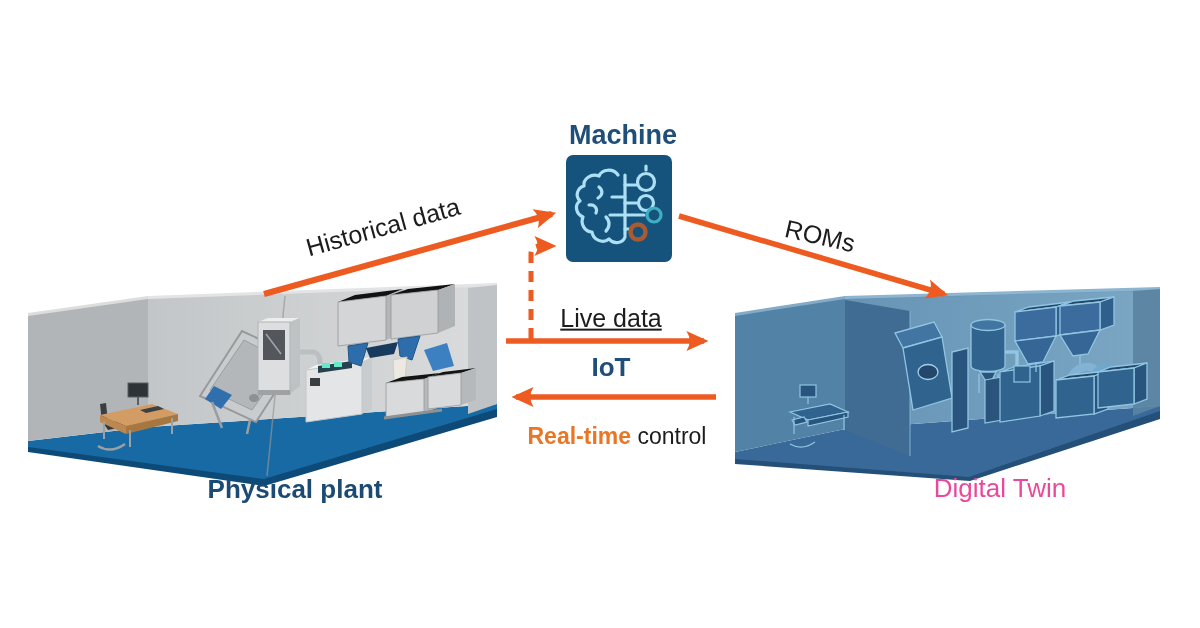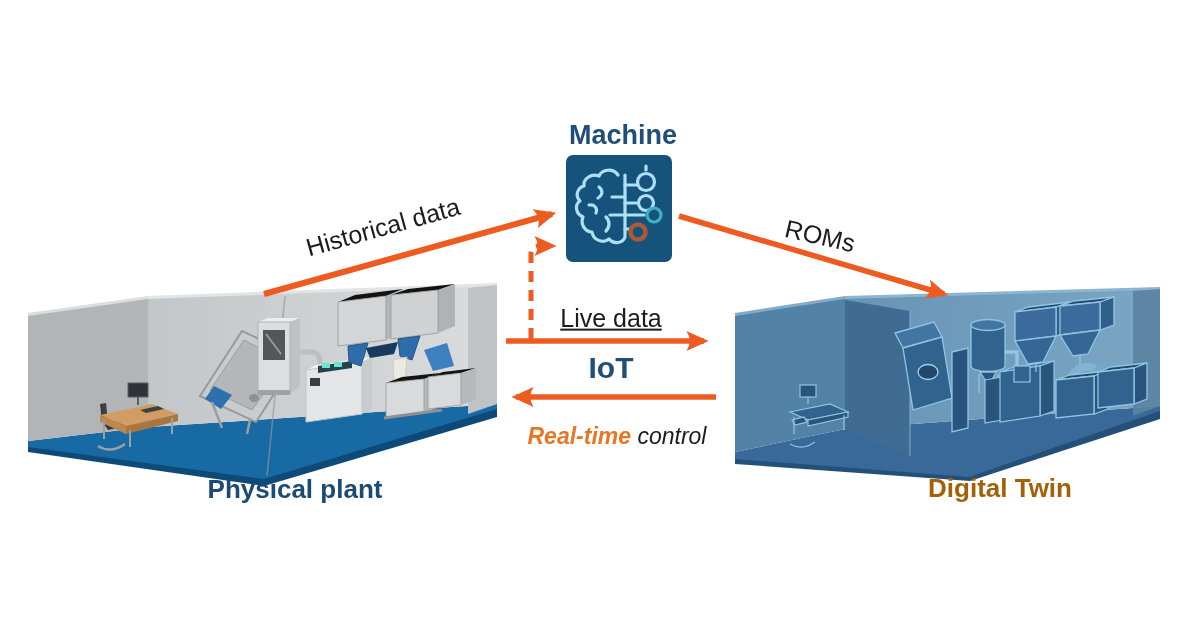--- a/index.html
+++ b/index.html
@@ -6,25 +6,25 @@
   .canvas{
     position:relative;width:1200px;height:568px;background:#ffffff;
     font-family:"Liberation Sans",sans-serif;overflow:hidden;
   }
   .scene{position:absolute;inset:0;}
   .lbl{position:absolute;transform:translate(-50%,-50%);white-space:nowrap;line-height:1.15;}
   .lbl.rot-hist{transform:translate(-50%,-50%) rotate(-15.5deg);}
   .lbl.rot-roms{transform:translate(-50%,-50%) rotate(13deg);}
   .machine-title{font-size:27px;font-weight:700;color:#1f4e79;}
   .flow-text{font-size:25px;color:#1c1c1c;}
-  .iot-text{font-size:30px;font-weight:700;color:#1f4e79;}
-  .ctrl-text{font-size:23px;color:#1c1c1c;font-style:italic;}
+  .iot-text{font-size:26px;font-weight:700;color:#1f4e79;}
+  .ctrl-text{font-size:23px;color:#1c1c1c;}
   .ctrl-text .hl{color:#e87624;font-weight:700;}
   .plant-title{font-size:26px;font-weight:700;color:#1b4a74;text-align:right;}
-  .twin-title{font-size:26px;font-weight:700;color:#a16207;}
+  .twin-title{font-size:26px;font-weight:400;color:#ec4899;}
 </style>
 </head>
 <body>
 
 <div class="canvas">
 
   <svg class="scene" width="1200" height="628" viewBox="0 0 1200 628">
     <defs>
       <marker id="ah" viewBox="0 0 20 18" refX="16" refY="9" markerWidth="22" markerHeight="20" markerUnits="userSpaceOnUse" orient="auto">
         <path d="M0,0 L20,9 L0,18 Q6,9 0,0 Z" fill="#ed5b21"></path>

